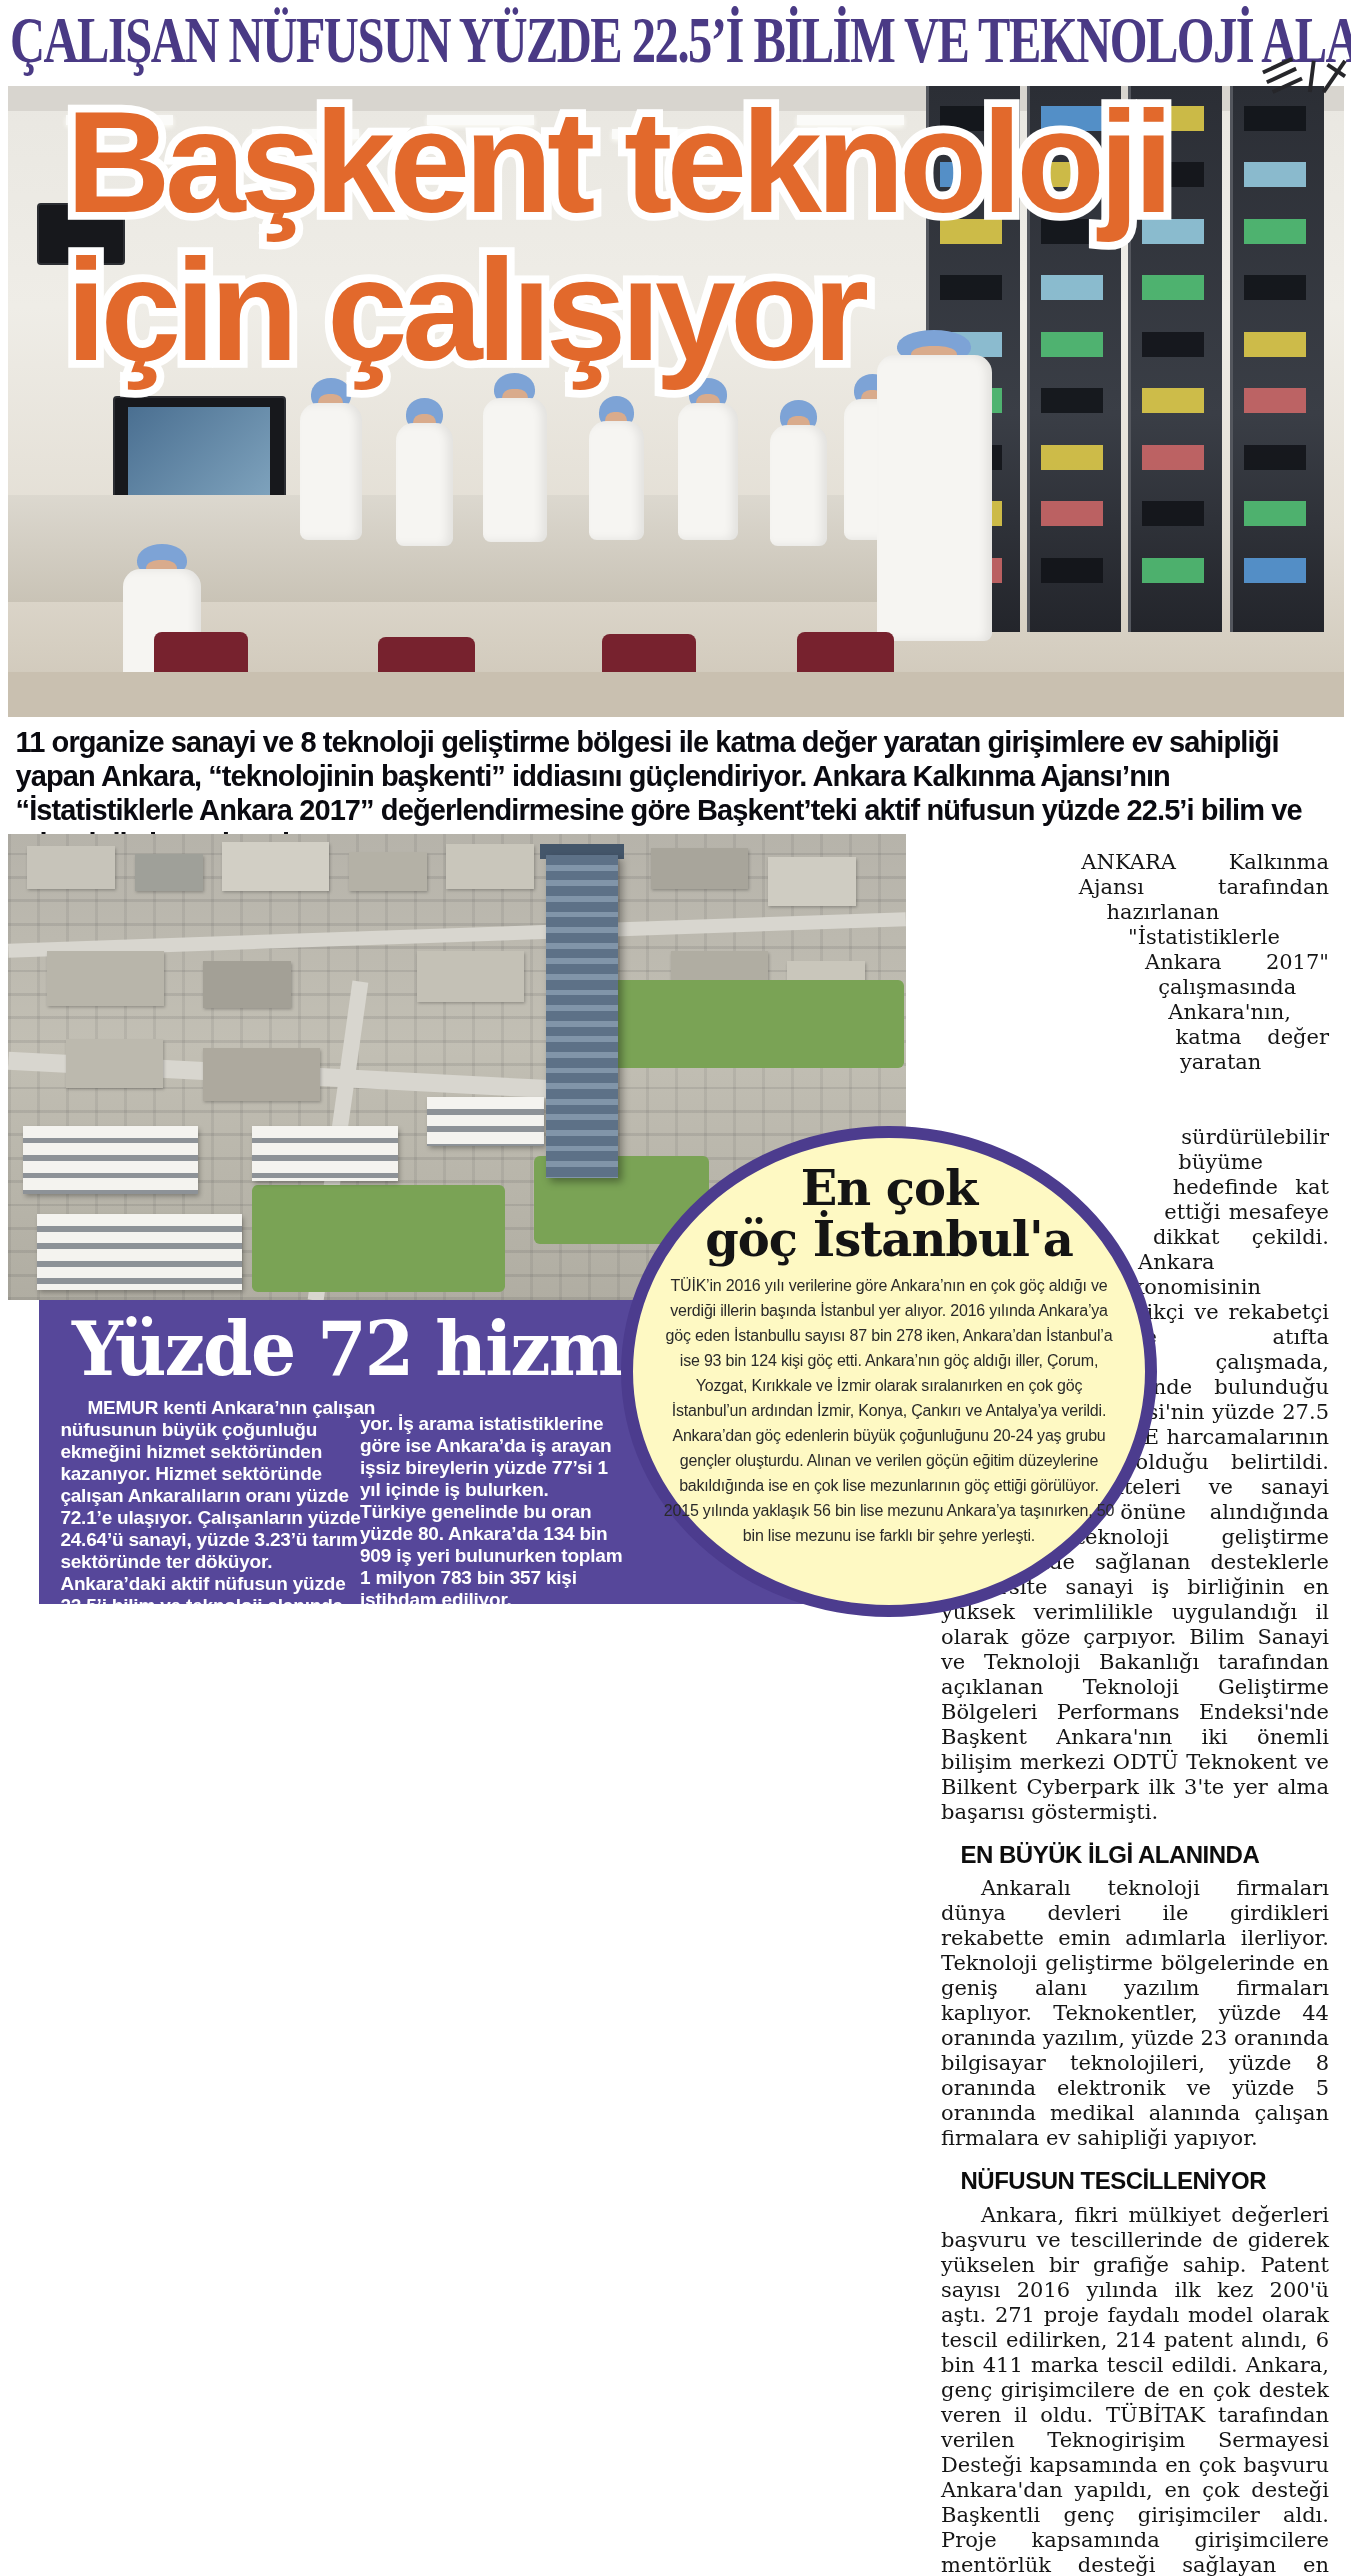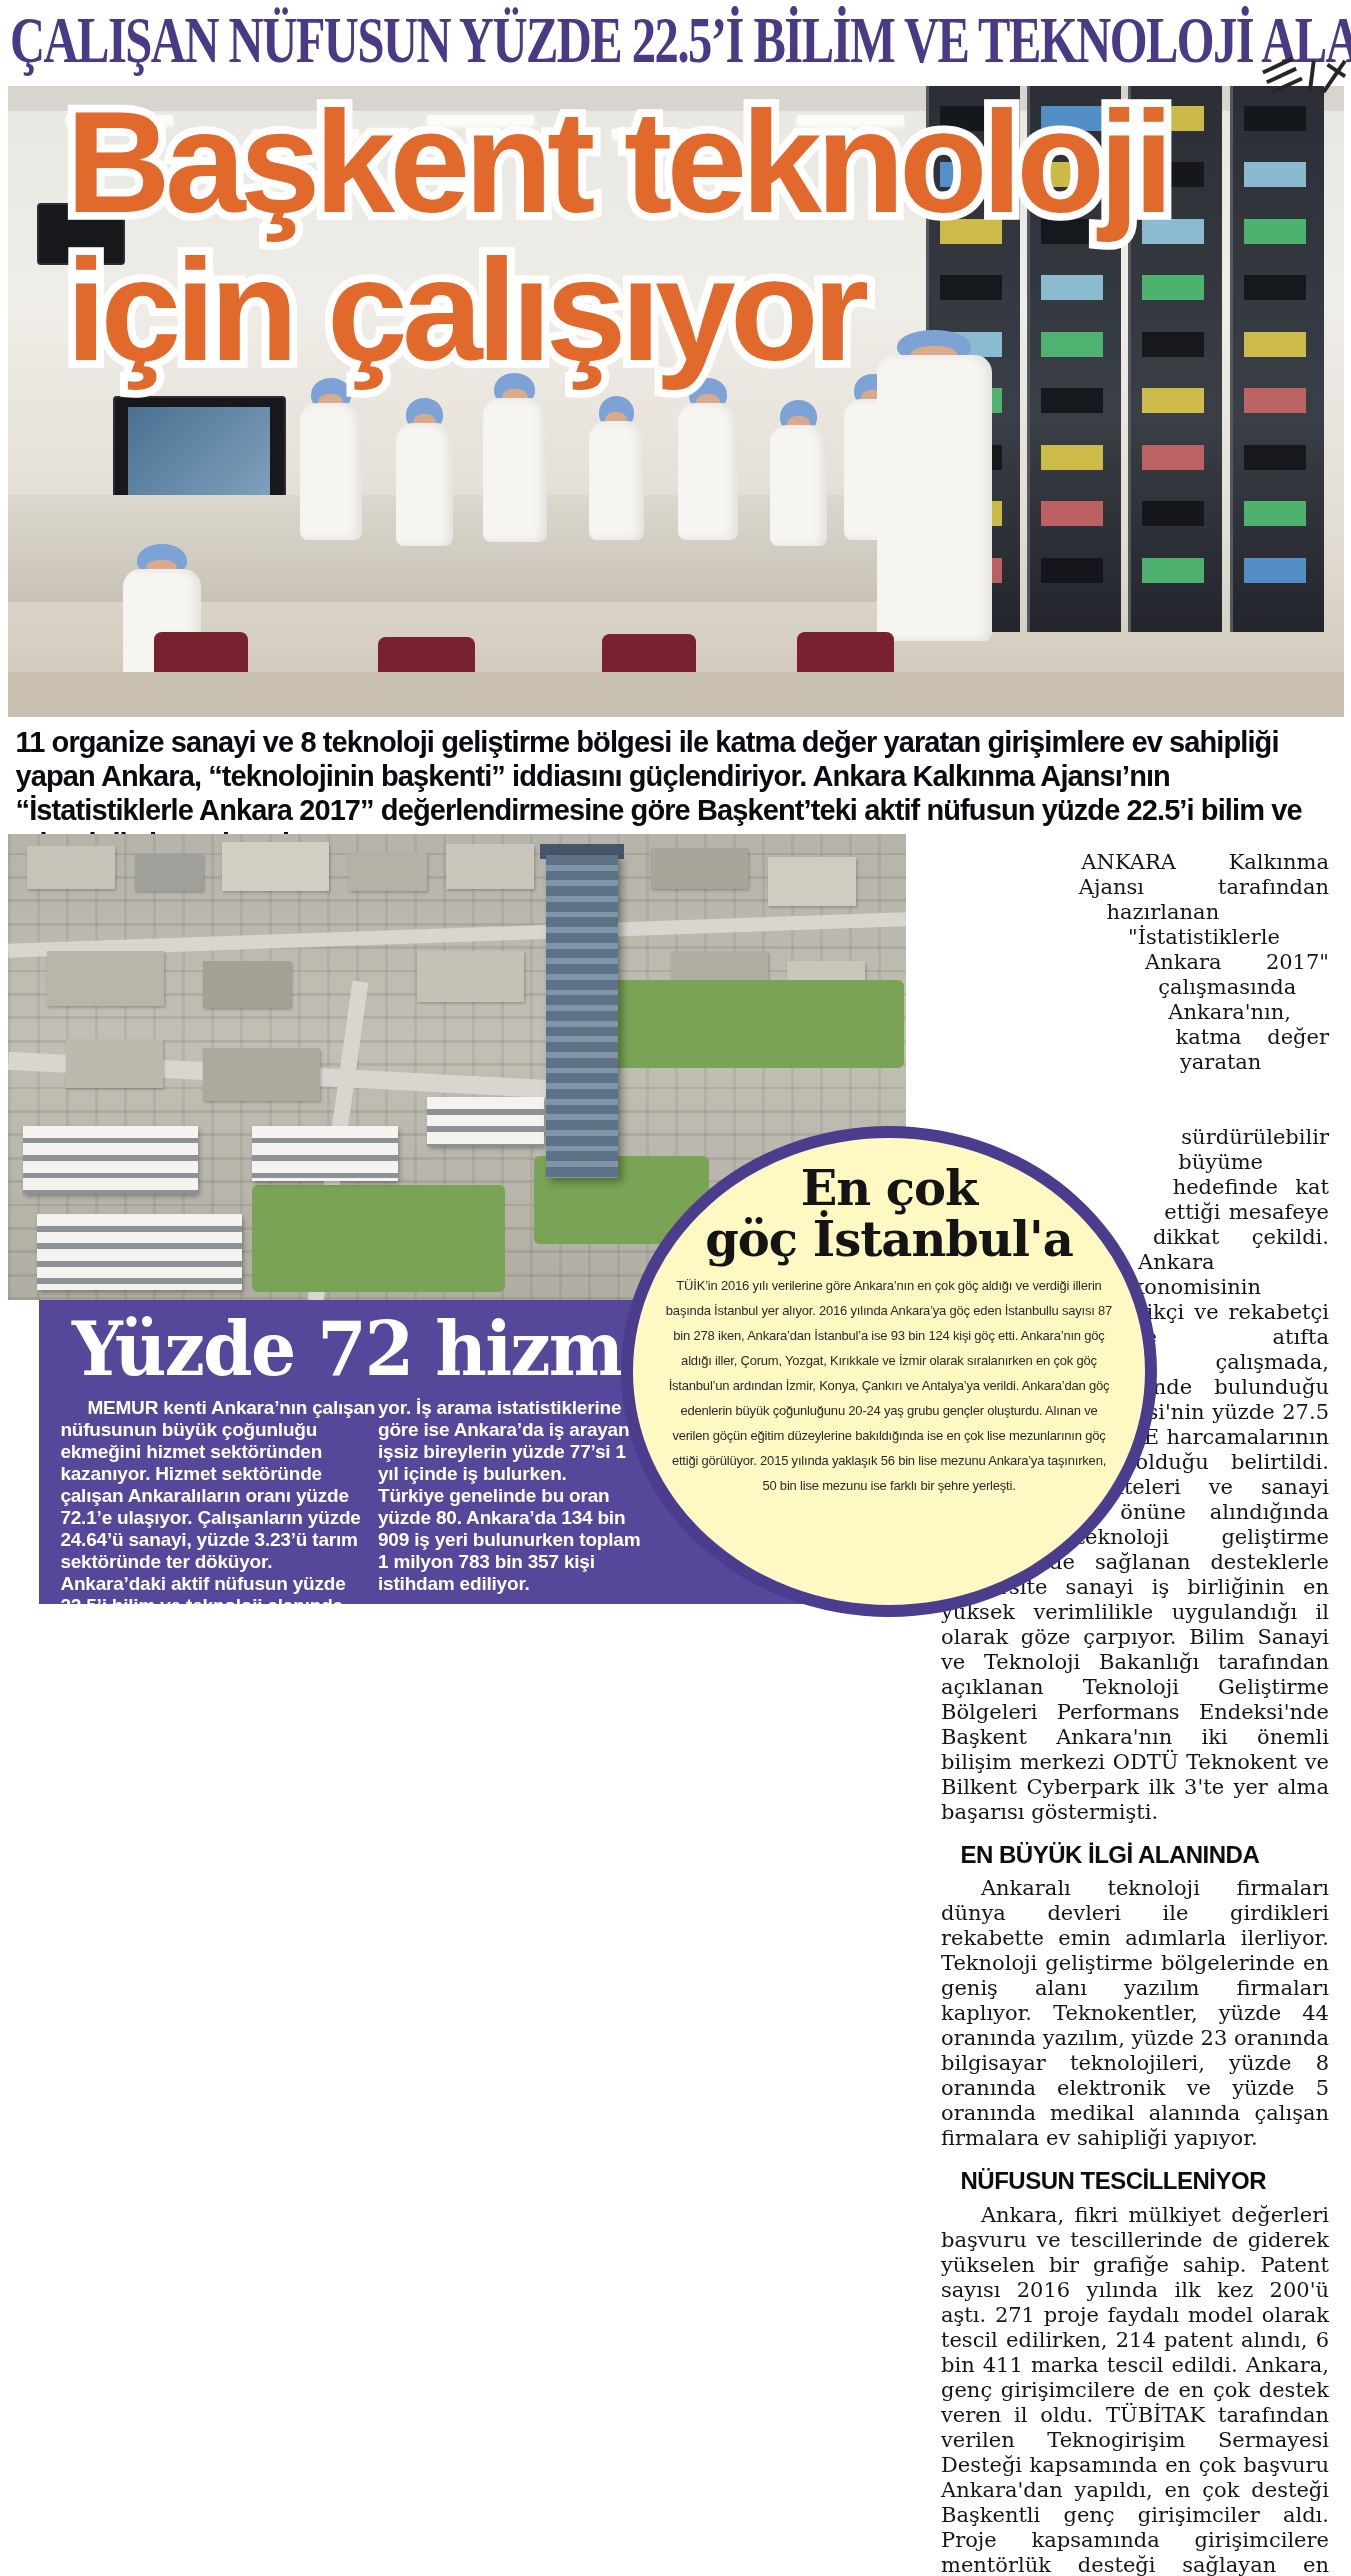--- a/index.html
+++ b/index.html
@@ -62,31 +62,31 @@
   .white-bld { position:absolute; background:repeating-linear-gradient(180deg,#f4f3ef 0 11.7px,#8d9297 11.7px 17.5px); box-shadow:1.9px 2.9px 4.9px rgba(0,0,0,.3); }
 
   
   .service-box { position:absolute; left:39px; top:1300px; width:867px; height:304px; background:#56479a; z-index:2; }
   .service-title { position:absolute; left:33px; top:5.8px; width:809px;
     font-family:"DejaVu Serif", serif; font-weight:bold; font-size:74px; letter-spacing:-1.9px; color:#ffffff; white-space:nowrap;
     transform:scaleX(.96); transform-origin:left top; }
   .sb-col { position:absolute; top:97px; color:#ffffff; font-weight:bold;
     font-size:19px; line-height:22px; letter-spacing:-0.2px; }
   .sb-col1 { left:21.4px; width:320px; text-indent:27px; }
-  .sb-col2 { left:339px; width:520px; }
+  .sb-col2 { left:321px; width:520px;margin-top:16px; }
   .sb-col2-spacer { float:right; width:265px; height:234px;
     shape-outside:ellipse(292px 271px at 257px -27px); }
 
   
   .bubble { position:absolute; left:621px; top:1126px; width:536px; height:491px; z-index:5;
     background:#fef9c3; border:12.7px solid #4c3c8e; border-radius:50%;
     display:flex; flex-direction:column; align-items:center; padding-top:25px; }
   .bubble-title { font-family:"DejaVu Serif", serif; font-weight:bold; color:#141414;
     font-size:48px; line-height:51px; text-align:center; letter-spacing:-1px; }
-  .bubble-body { margin-top:7.8px; width:88%; font-size:13px; line-height:25px;
+  .bubble-body { margin-top:7.8px; width:88%; font-size:16px; line-height:25px;
     color:#2a2a2a; text-align:center; letter-spacing:-0.2px; }
 
   
   .article { position:absolute; left:941px; top:850px; width:388px; height:1715px;
     font-family:"DejaVu Serif", serif; font-size:21px; line-height:25px;
     color:#151515; text-align:justify; z-index:3; }
   .bubble-wrap-spacer { float:left; width:242px; height:492px; margin-top:265px;
     shape-outside:ellipse(294px 272px at -53px 257px); }
   .article p { text-indent:1.9em; margin:0; }
   .article .subhead { font-family:"Liberation Sans", sans-serif; font-weight:bold;

